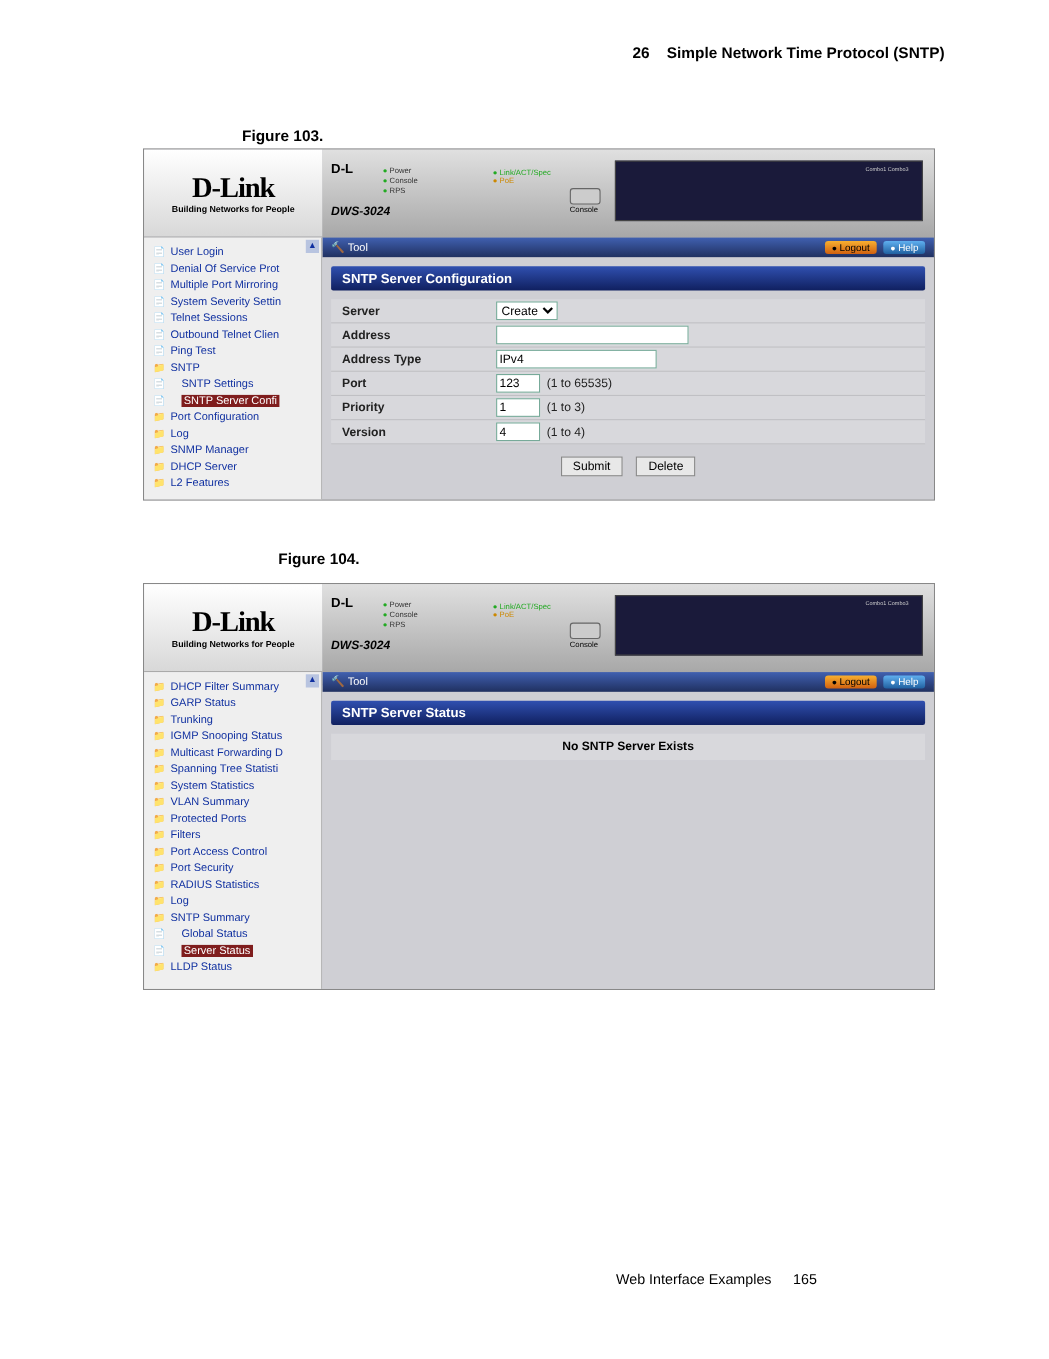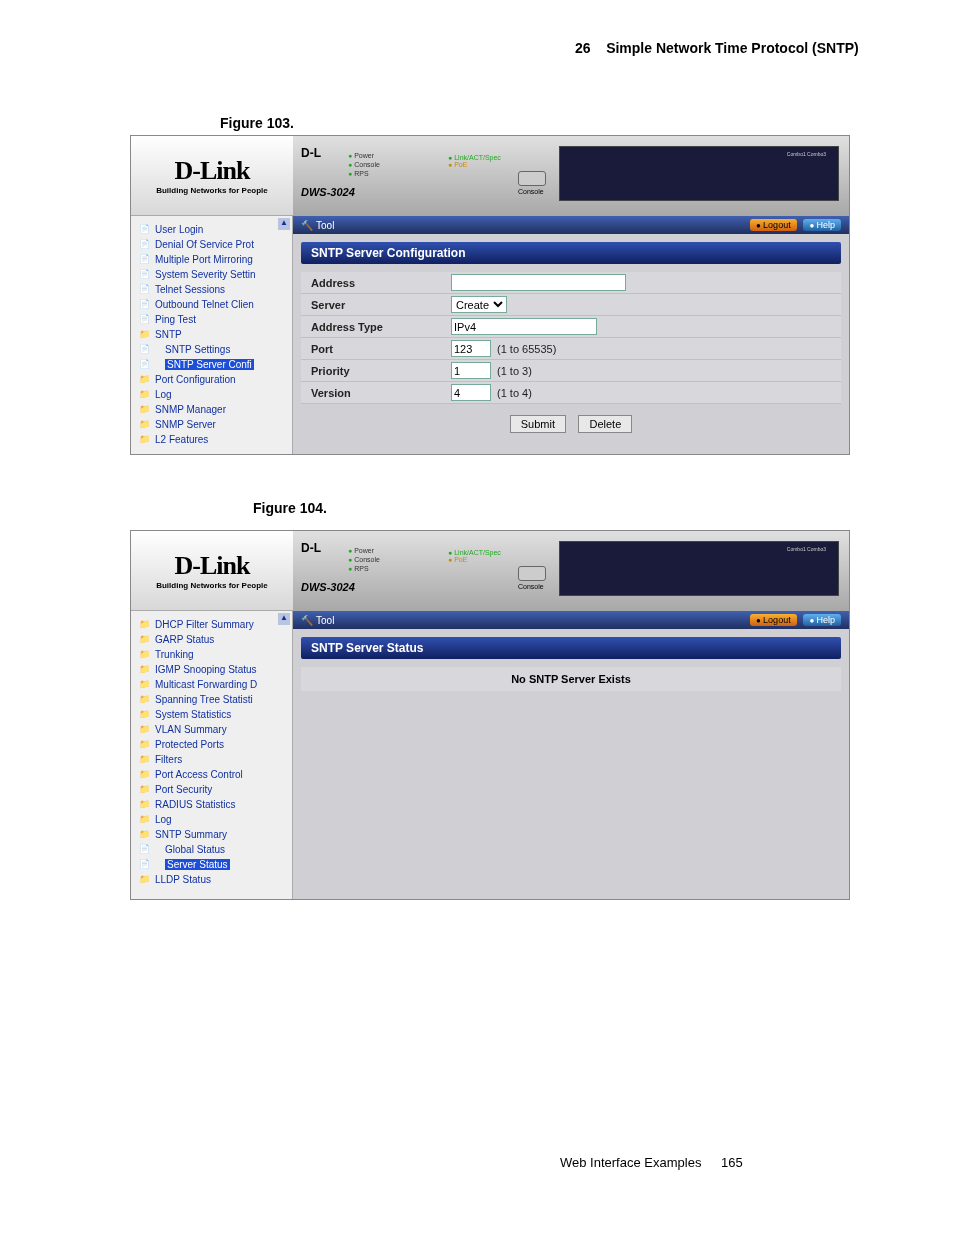--- a/index.html
+++ b/index.html
@@ -27,21 +27,21 @@
   .combo-lbl { position:absolute; top:4px; right:12px; color:#ccc; font-size:5px; }
   .toolbar { position:absolute; top:80px; left:162px; right:0; height:18px; background:linear-gradient(#4060b0,#203060); color:#fff; font-size:10px; display:flex; align-items:center; justify-content:space-between; padding:0 8px; }
   .toolbar-left::before { content:"🔨 "; }
   .tb-btn { background:linear-gradient(#f8b030,#d06010); color:#000; border-radius:3px; padding:1px 6px; font-size:9px; margin-left:4px; display:inline-block; }
   .tb-btn.help { background:linear-gradient(#60b0f0,#2060a0); color:#fff; }
   .tb-btn::before { content:"● "; font-size:8px; }
   .tree { position:absolute; top:80px; left:0; width:162px; bottom:0; background:#efefef; overflow:hidden; border-right:1px solid #aaa; font-size:10px; color:#1030a0; padding:6px 2px; }
   .tree .item { padding:2px 0 2px 22px; white-space:nowrap; cursor:default; position:relative; }
   .tree .item::before { content:"📄"; position:absolute; left:6px; font-size:9px; }
   .tree .folder::before { content:"📁"; }
-  .tree .item.sel span { background:#1d4ed8; color:#fff; padding:0 2px; }
+  .tree .item.sel span { background:#7f1d1d; color:#fff; padding:0 2px; }
   .tree .item.indent1 { padding-left:32px; }
   .tree .scroll-arrow { position:absolute; right:2px; width:12px; height:12px; background:#b8c4e0; font-size:8px; text-align:center; }
   .main { position:absolute; top:98px; left:162px; right:0; bottom:0; background:#cfcfd4; }
   .section-title { background:linear-gradient(#3050b0,#102060); color:#fff; font-weight:bold; font-size:12px; padding:4px 10px; margin:8px; border-radius:2px; }
   .form-tbl { margin:0 8px; background:#d8d8dc; }
   .form-row { display:flex; align-items:center; height:22px; border-bottom:1px solid #c0c0c4; }
   .form-lbl { width:150px; padding-left:10px; font-size:11px; font-weight:bold; color:#222; }
   .form-ctl { font-size:11px; display:flex; align-items:center; gap:6px; }
   .form-ctl select, .form-ctl input { font-size:11px; border:1px solid #7a9; background:#fff; height:17px; }
   .form-ctl input { width:40px; padding:0 2px; }
@@ -102,36 +102,36 @@
       <div class="item"><span>System Severity Settin</span></div>
       <div class="item"><span>Telnet Sessions</span></div>
       <div class="item"><span>Outbound Telnet Clien</span></div>
       <div class="item"><span>Ping Test</span></div>
       <div class="item folder"><span>SNTP</span></div>
       <div class="item indent1"><span>SNTP Settings</span></div>
       <div class="item indent1 sel"><span>SNTP Server Confi</span></div>
       <div class="item folder"><span>Port Configuration</span></div>
       <div class="item folder"><span>Log</span></div>
       <div class="item folder"><span>SNMP Manager</span></div>
-      <div class="item folder"><span>SNMP Server</span></div>
+      <div class="item folder"><span>DHCP Server</span></div>
       <div class="item folder"><span>L2 Features</span></div>
     </div>
   <div class="main">
     <div class="section-title">SNTP Server Configuration</div>
     <div class="form-tbl">
       <div class="form-row">
+        <div class="form-lbl">Server</div>
+        <div class="form-ctl">
+            <select><option>Create</option></select>
+          </div>
+      </div>
+      <div class="form-row">
         <div class="form-lbl">Address</div>
         <div class="form-ctl">
             <input class="wide" value="" style="">
-          </div>
-      </div>
-      <div class="form-row">
-        <div class="form-lbl">Server</div>
-        <div class="form-ctl">
-            <select><option>Create</option></select>
           </div>
       </div>
       <div class="form-row">
         <div class="form-lbl">Address Type</div>
         <div class="form-ctl">
             <input style="width: 146px;" readonly="" value="IPv4">
           </div>
       </div>
       <div class="form-row">
         <div class="form-lbl">Port</div>

